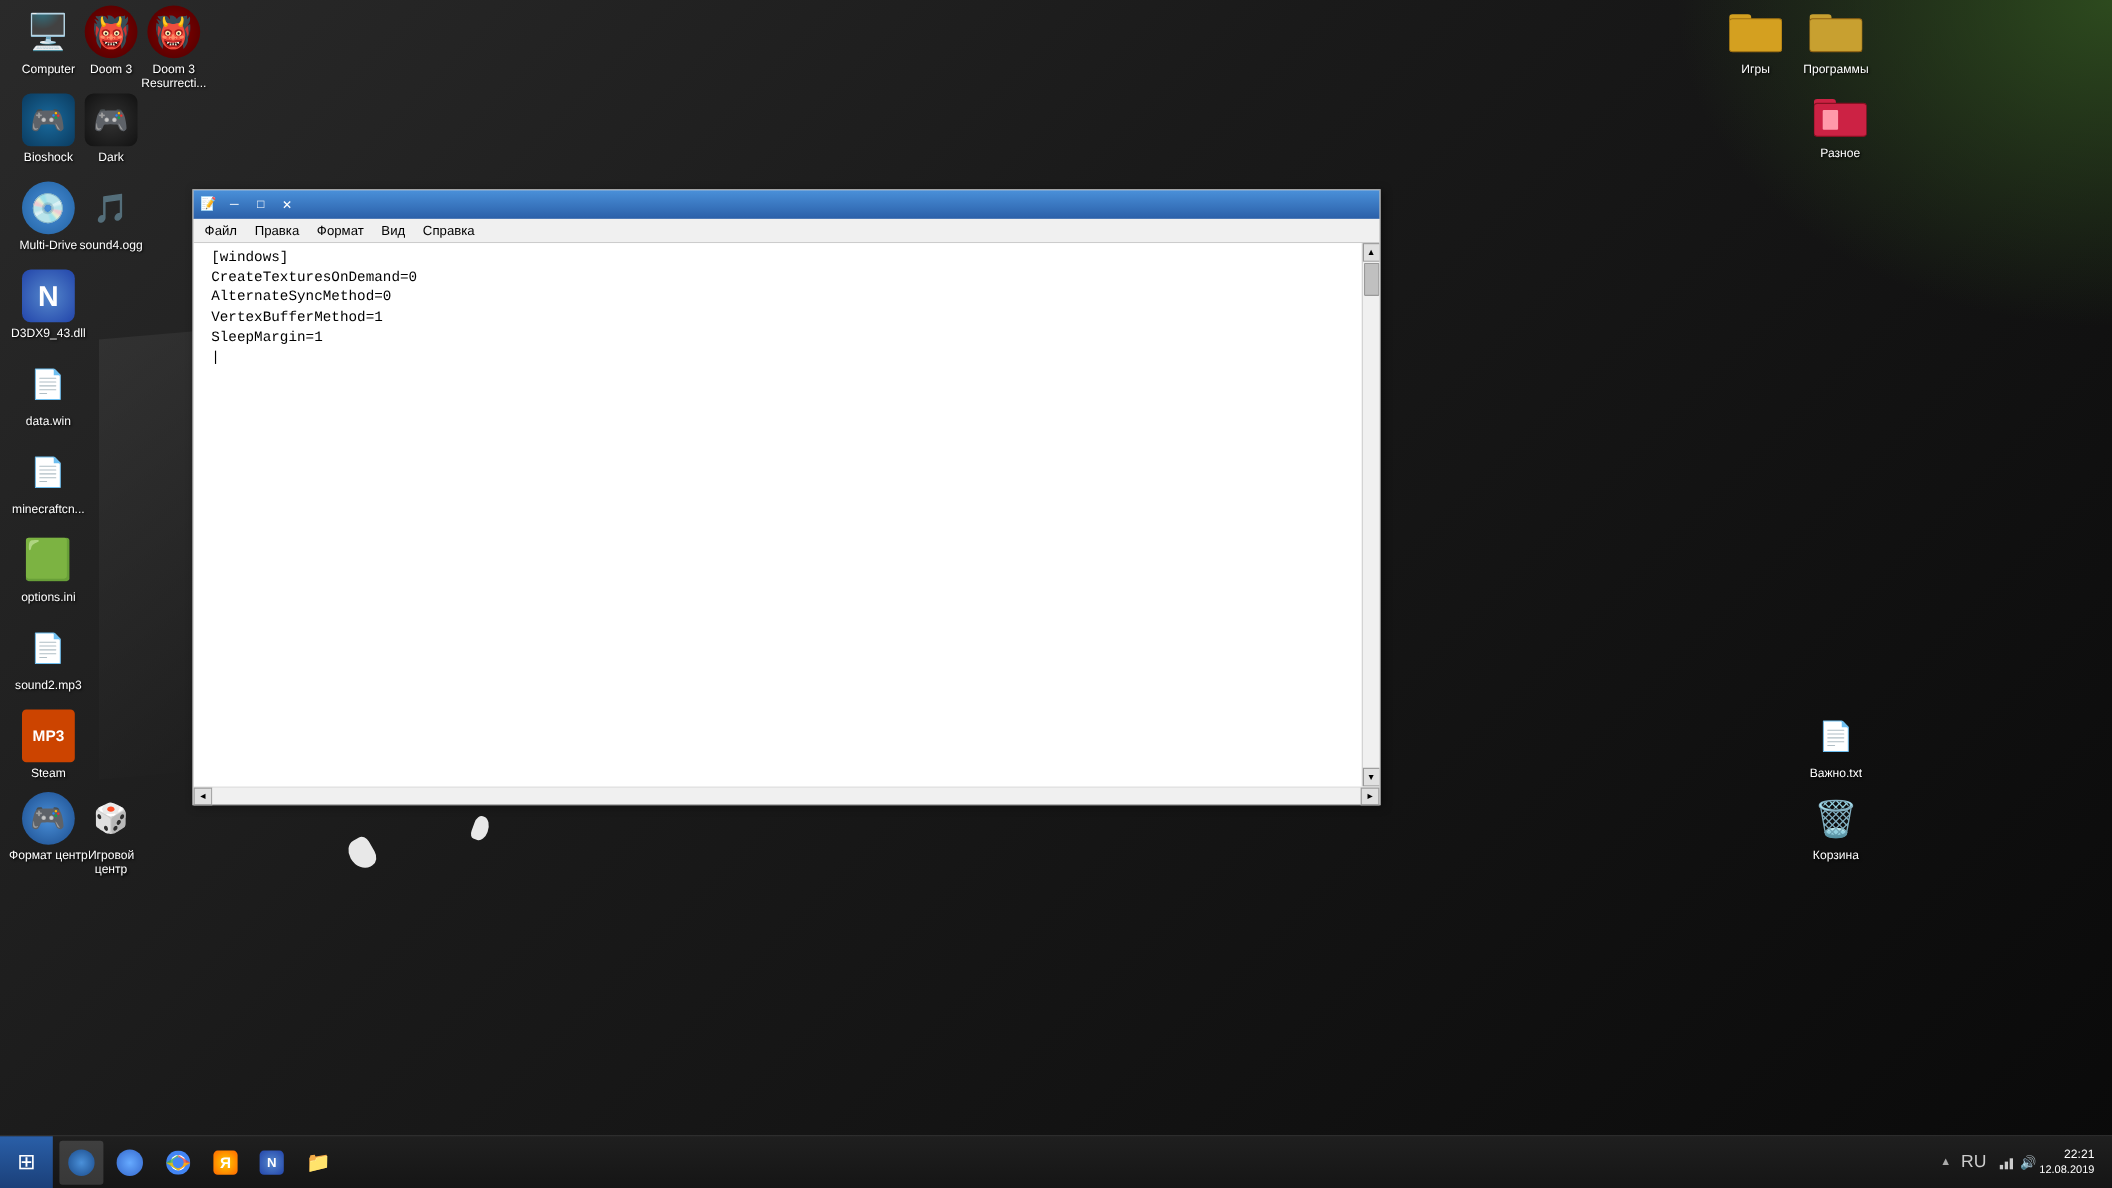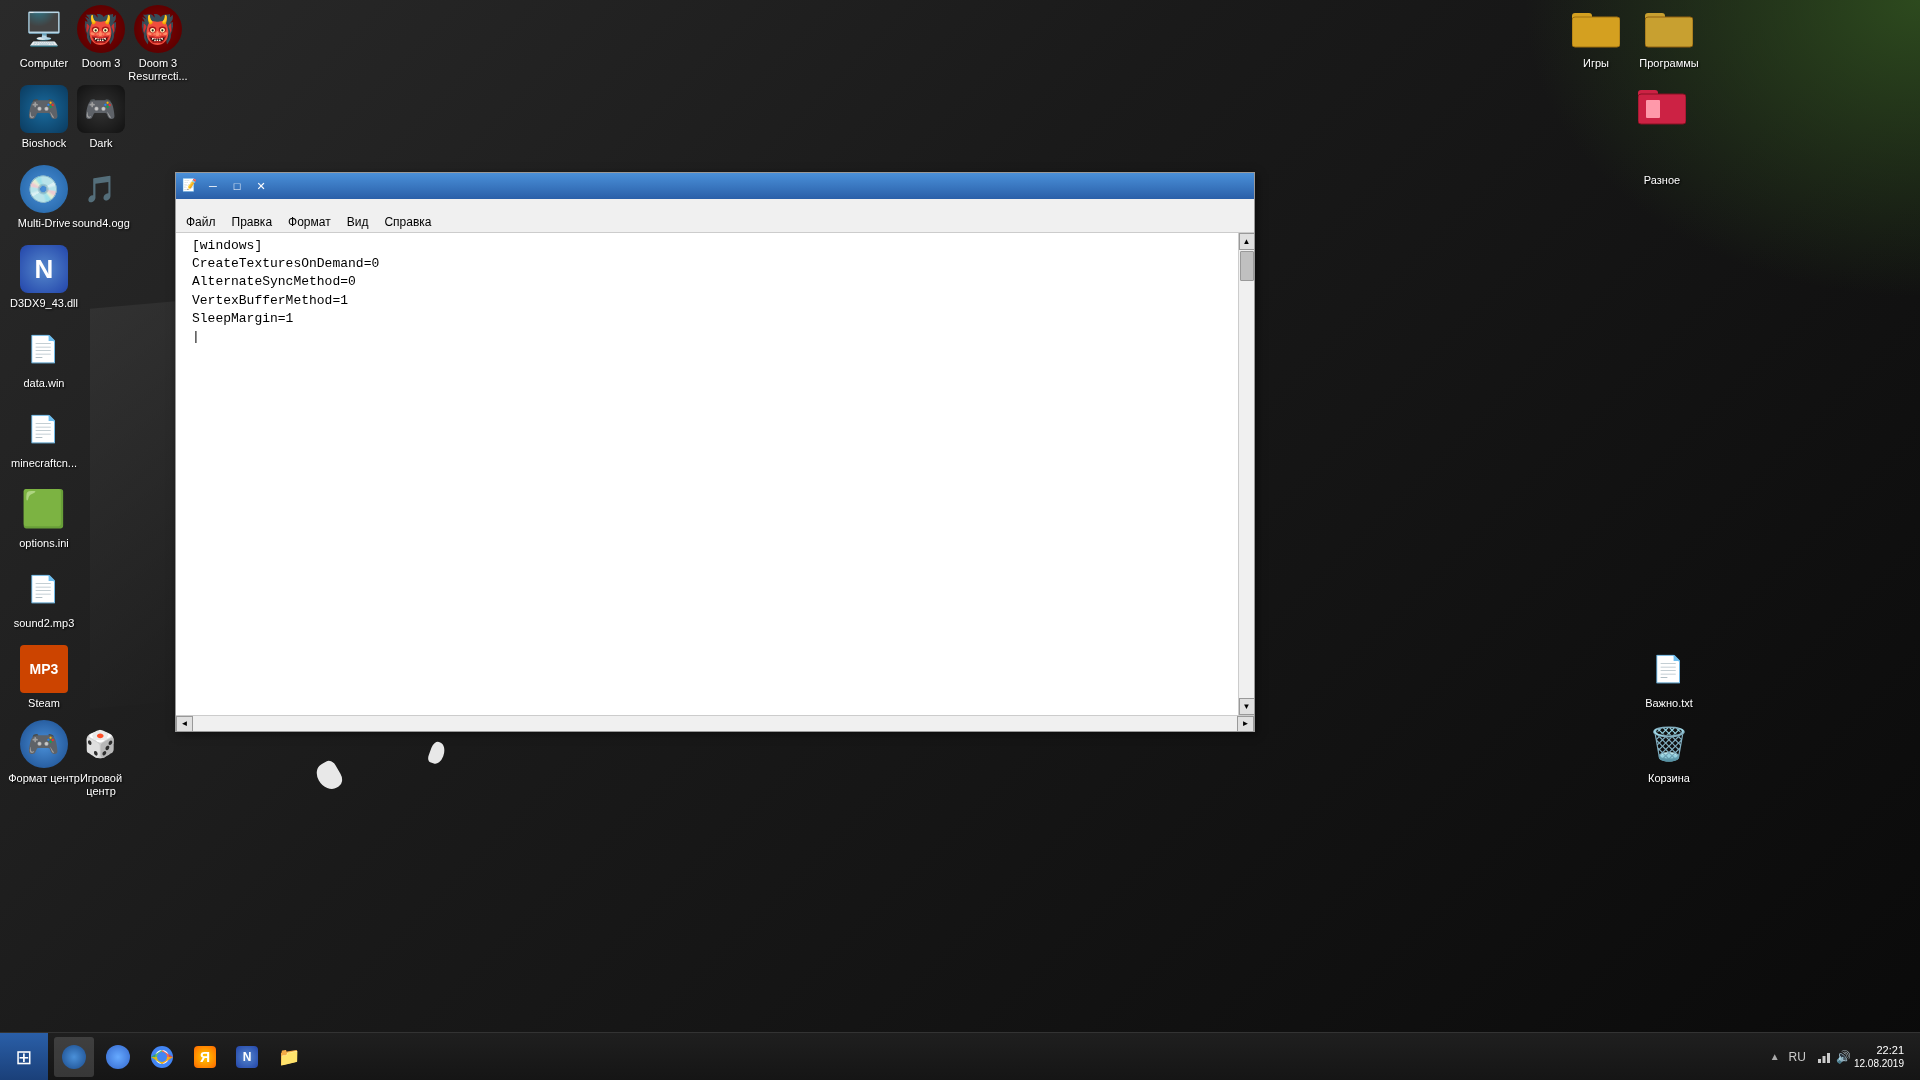--- a/index.html
+++ b/index.html
@@ -140,21 +140,21 @@
       display: flex;
       align-items: center;
       justify-content: center;
       font-size: 13px;
       color: #ccc;
       cursor: pointer;
     }
 
     .tray-lang {
       color: #ccc;
-      font-size: 12px;
+      font-size: 16px;
       margin-right: 8px;
     }
 
     .tray-time {
       color: white;
       font-size: 11px;
       text-align: right;
       line-height: 1.3;
       margin-right: 8px;
     }
@@ -213,21 +213,20 @@
       border-radius: 2px;
     }
 
     .window-menubar {
       height: 22px;
       background: #f0f0f0;
       display: flex;
       align-items: center;
       padding: 0 2px;
       border-bottom: 1px solid #ccc;
-      margin-top: 12px;
     }
 
     .menu-item {
       padding: 2px 8px;
       font-size: 12px;
       color: #000;
       cursor: pointer;
     }
 
     .window-content {
@@ -421,21 +420,21 @@
     <div class="icon-img">
       <svg width="48" height="40" viewBox="0 0 48 40">
         <rect x="0" y="8" width="48" height="30" rx="3" fill="#c8a030"></rect>
         <rect x="0" y="4" width="20" height="8" rx="3" fill="#c8a030"></rect>
         <rect x="0" y="8" width="48" height="30" rx="3" fill="none" stroke="#906010" stroke-width="1"></rect>
       </svg>
     </div>
     <span class="icon-label">Программы</span>
   </div>
 
-  <div class="desktop-icon" style="right:222px; top:82px; left:auto; position:absolute;gap:40px;">
+  <div class="desktop-icon" style="right:211px; top:82px; left:auto; position:absolute;">
     <div class="icon-img">
       <svg width="48" height="40" viewBox="0 0 48 40">
         <rect x="0" y="8" width="48" height="30" rx="3" fill="#cc2244"></rect>
         <rect x="0" y="4" width="20" height="8" rx="3" fill="#cc2244"></rect>
         <rect x="0" y="8" width="48" height="30" rx="3" fill="none" stroke="#881122" stroke-width="1"></rect>
         <rect x="8" y="14" width="14" height="18" rx="1" fill="#ff99aa"></rect>
       </svg>
     </div>
     <span class="icon-label">Разное</span>
   </div>

